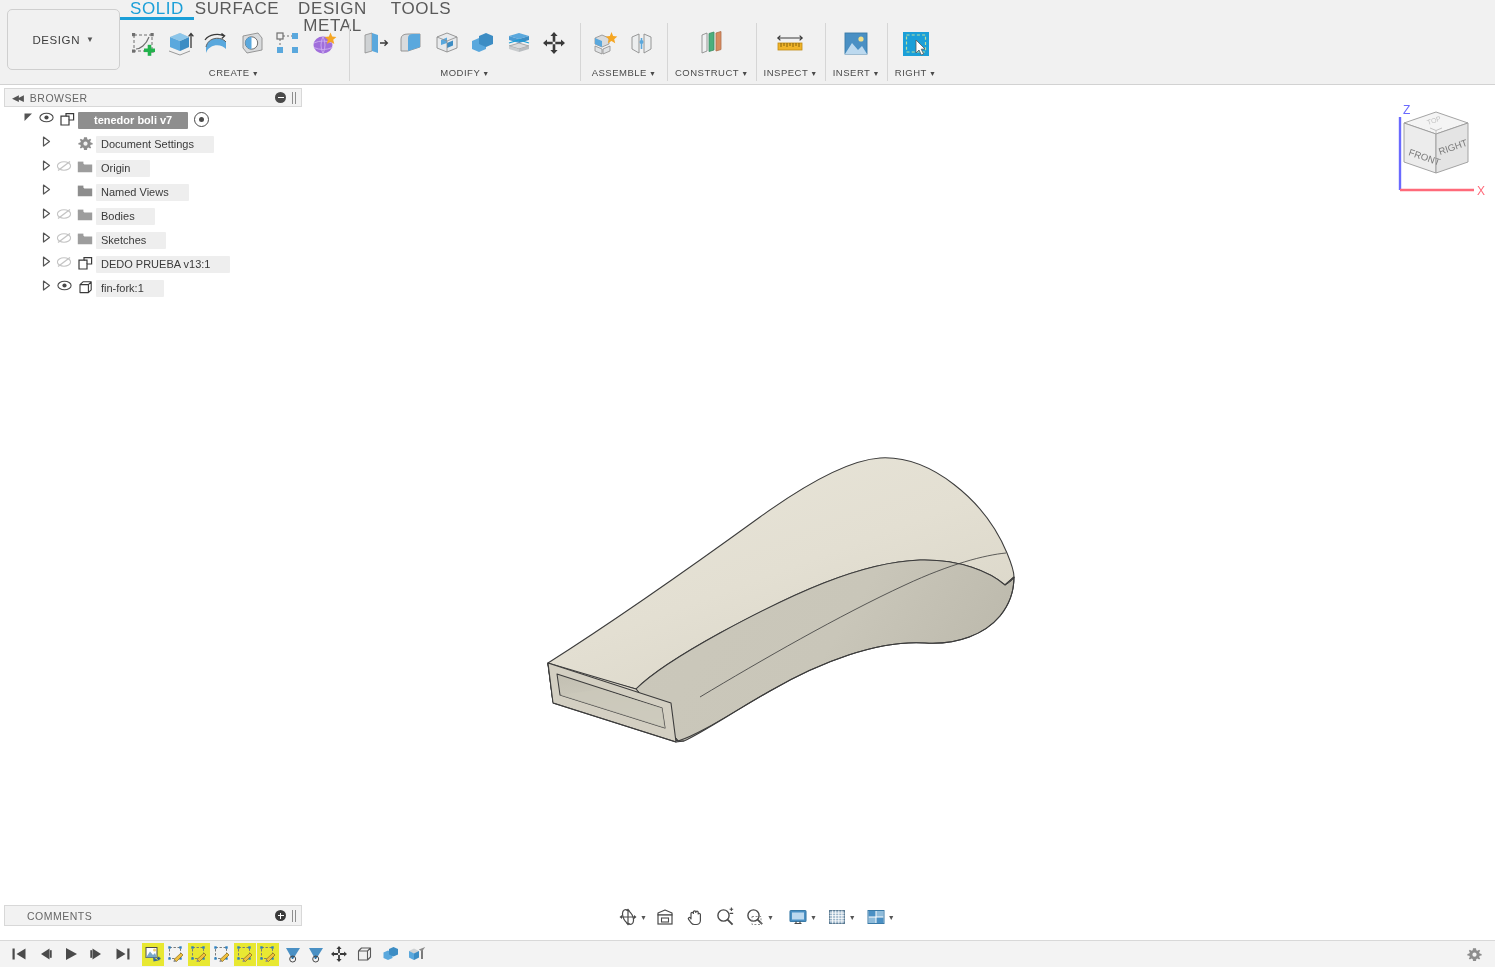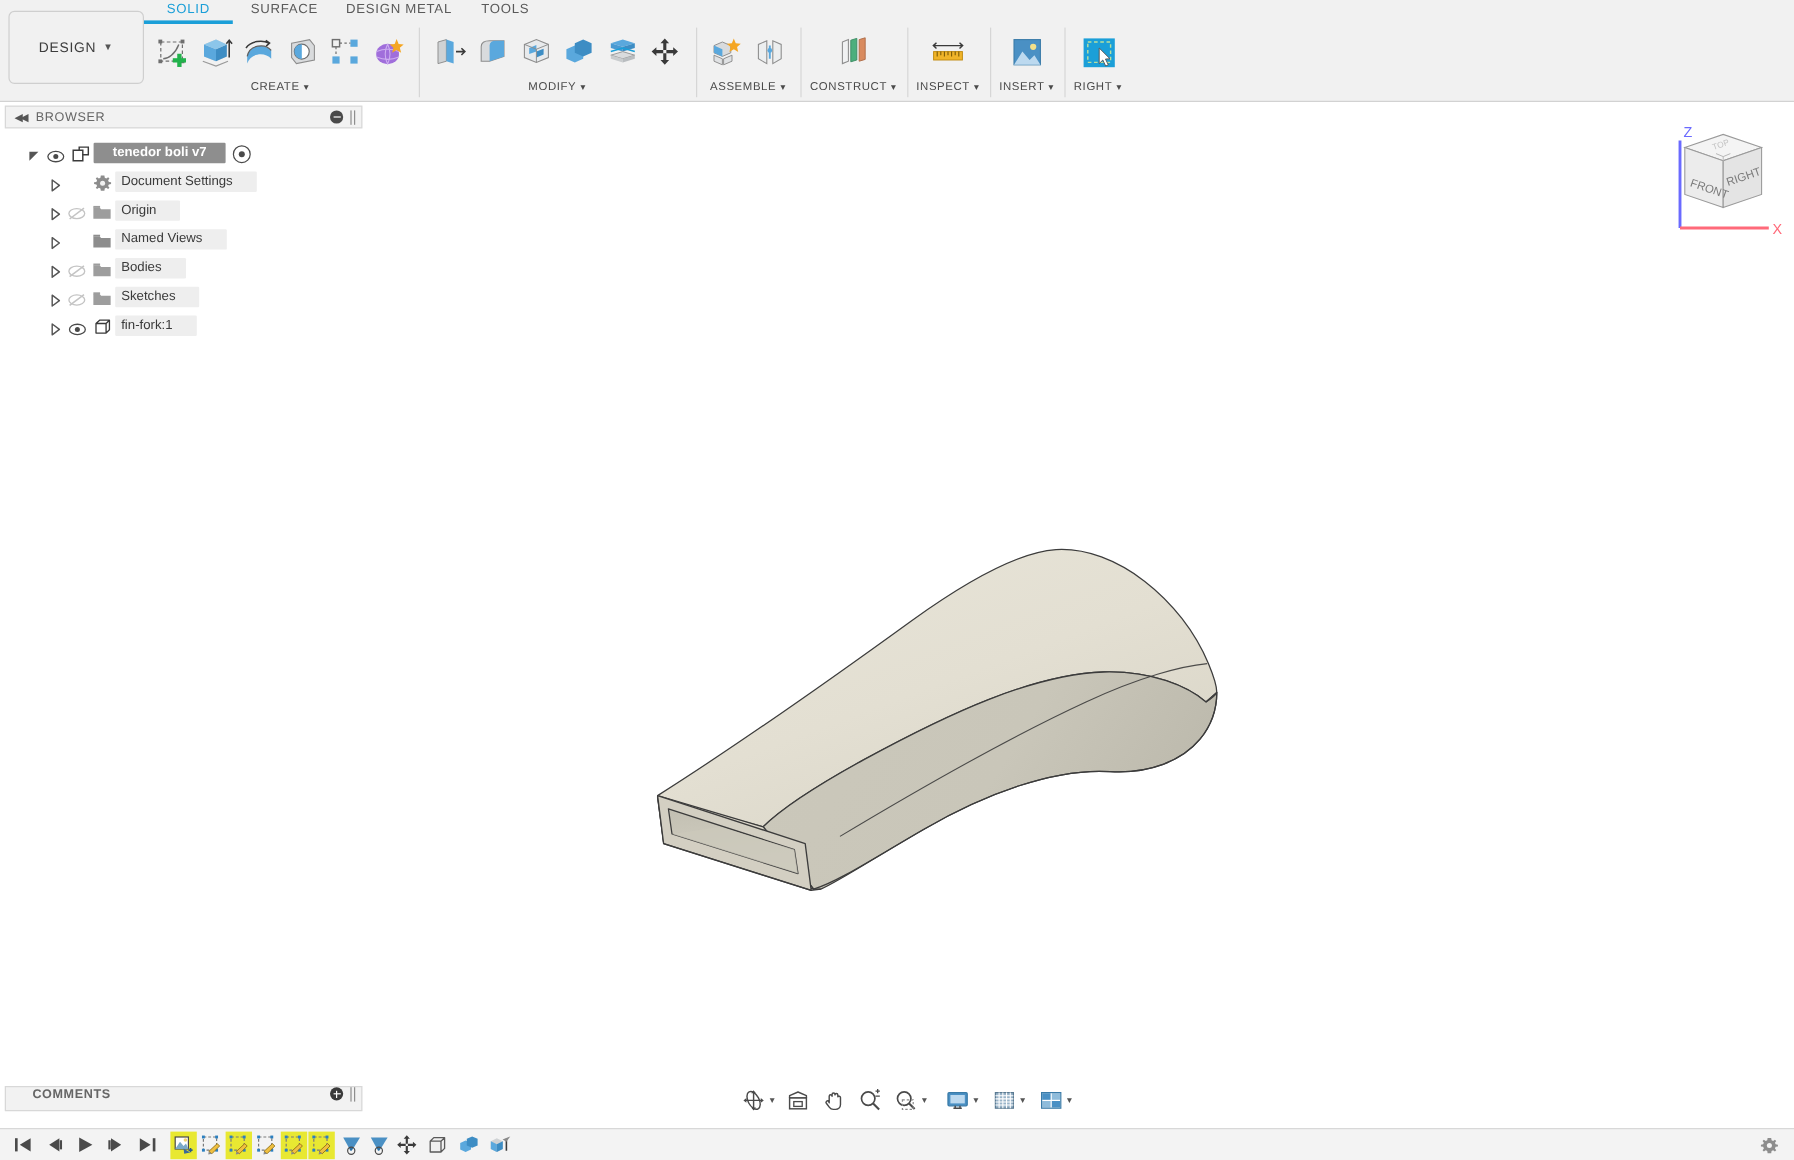--- a/index.html
+++ b/index.html
@@ -21,21 +21,21 @@
     position:absolute;left:7px;top:9px;width:111px;height:59px;
     border:1px solid #cfcfcf;border-radius:5px;background:#f1f1f1;
     display:flex;align-items:center;justify-content:center;
     font-size:11.5px;letter-spacing:.6px;color:#3d3d3d;cursor:pointer;
   }
   #design-btn .caret{margin-left:6px;font-size:8px;color:#555;}
 
   #tabs{position:absolute;left:120px;top:0;height:20px;display:flex;}
   .tab{
     height:20px;line-height:17px;padding:0 0 2px 0;margin-right:0;
-    font-size:11px;letter-spacing:.6px;color:#5a5a5a;cursor:pointer;
+    font-size:17px;letter-spacing:.6px;color:#5a5a5a;cursor:pointer;
     text-align:center;box-sizing:border-box;
   }
   .tab.active{color:#1b9fd8;border-bottom:3px solid #1b9fd8;}
 
   #ribbon{position:absolute;left:126px;top:20px;height:64px;display:flex;align-items:flex-start;}
   .grp{display:flex;flex-direction:column;align-items:center;height:62px;position:relative;}
   .grp-icons{display:flex;align-items:center;height:44px;padding-top:2px;}
   .grp-label{
     font-size:9.5px;letter-spacing:.5px;color:#4a4a4a;margin-top:1px;white-space:nowrap;
     cursor:pointer;
@@ -59,21 +59,21 @@
   .minus-circ{
     width:11px;height:11px;border-radius:50%;background:#4a4a4a;color:#fff;
     display:flex;align-items:center;justify-content:center;font-size:11px;line-height:0;
     margin-right:6px;cursor:pointer;
   }
   .minus-circ i{display:block;width:6px;height:1.5px;background:#fff;}
   .grip{width:1px;height:12px;border-left:1px solid #8e8e8e;border-right:1px solid #8e8e8e;
         margin-right:5px;padding-left:1px;cursor:col-resize;}
 
   #tree{position:absolute;left:4px;top:112px;width:298px;}
-  .node{display:flex;align-items:flex-end;height:24px;font-size:11px;color:#3a3a3a;cursor:pointer;}
+  .node{display:flex;align-items:flex-start;height:24px;font-size:11px;color:#3a3a3a;cursor:pointer;}
   .node .arrow{width:16px;display:flex;justify-content:center;align-items:center;color:#555;}
   .node .eye{width:20px;display:flex;justify-content:center;align-items:center;}
   .node .tico{width:22px;display:flex;justify-content:center;align-items:center;}
   .node .lbl{background:#eeeeee;padding:2px 20px 3px 5px;border-radius:1px;white-space:nowrap;}
   .node.root .lbl{background:#8e8e8e;color:#ffffff;font-weight:bold;padding:2px 16px 3px 16px;}
   .node.root{font-weight:bold;}
   .dot-circ{width:13px;height:13px;border-radius:50%;border:1.5px solid #4a4a4a;margin-left:6px;
     display:flex;align-items:center;justify-content:center;cursor:pointer;}
   .dot-circ i{width:5px;height:5px;border-radius:50%;background:#4a4a4a;display:block;}
 
@@ -88,21 +88,21 @@
     position:absolute;left:618px;top:903px;height:28px;display:flex;align-items:center;
   }
   .nav-ic{display:flex;align-items:center;margin-right:4px;cursor:pointer;}
   .nav-ic .caret{font-size:7px;color:#555;margin-left:2px;}
   .nav-sep{width:10px;}
 
   
   #comments{
     position:absolute;left:4px;top:905px;width:298px;height:21px;
     background:#f2f2f2;border:1px solid #d8d8d8;box-sizing:border-box;
-    display:flex;font-size:10.5px;letter-spacing:.5px;color:#666;font-weight:bold;
+    display:flex;align-items:center;font-size:10.5px;letter-spacing:.5px;color:#666;
   }
   #comments .ctitle{flex:1;margin-left:22px;}
   .plus-circ{
     width:11px;height:11px;border-radius:50%;background:#3a3a3a;color:#fff;
     display:flex;align-items:center;justify-content:center;margin-right:6px;cursor:pointer;position:relative;
   }
   .plus-circ i{position:absolute;background:#fff;}
   .plus-circ i.h{width:6px;height:1.5px;}
   .plus-circ i.v{width:1.5px;height:6px;}
 
@@ -597,20 +597,40 @@
       </span>
       <span class="tico">
         <svg width="16" height="14" viewBox="0 0 16 14">
             <path d="M0.8 3 L6 3 L7.3 4.4 L15.2 4.4 L15.2 12.2 L0.8 12.2 Z" fill="#9d9d9d"></path>
             <rect x="0.8" y="1.6" width="5.6" height="1.6" fill="#9d9d9d"></rect>
           </svg>
       </span>
       <span class="lbl">Sketches</span>
     </div>
 
+    <div class="node" style="padding-left:34px">
+      <span class="arrow">
+        <svg width="11" height="11" viewBox="0 0 11 11">
+            <path d="M2.5 1 L8.5 5.5 L2.5 10 Z" fill="none" stroke="#555" stroke-width="1.2" stroke-linejoin="round"></path>
+          </svg>
+      </span>
+      <span class="eye">
+        <svg width="16" height="12" viewBox="0 0 16 12">
+            <ellipse cx="8" cy="6" rx="6.6" ry="4.2" fill="none" stroke="#c4c4c4" stroke-width="1.1"></ellipse>
+            <path d="M2 10.5 L14 1.5" stroke="#c4c4c4" stroke-width="1.3"></path>
+          </svg>
+      </span>
+      <span class="tico">
+        <svg width="15" height="15" viewBox="0 0 15 15">
+            <path d="M1 4.2 L1 13 L9 13 L9 8 L13.6 8 L13.6 1.6 L6 1.6 L6 4.2 Z" fill="none" stroke="#3a3a3a" stroke-width="1.2"></path>
+            <path d="M6 4.2 L9 4.2 L9 8" fill="none" stroke="#3a3a3a" stroke-width="1.2"></path>
+          </svg>
+      </span>
+      <span class="lbl">DEDO PRUEBA v13:1</span>
+    </div>
 
     <div class="node" style="padding-left:34px">
       <span class="arrow">
         <svg width="11" height="11" viewBox="0 0 11 11">
             <path d="M2.5 1 L8.5 5.5 L2.5 10 Z" fill="none" stroke="#555" stroke-width="1.2" stroke-linejoin="round"></path>
           </svg>
       </span>
       <span class="eye">
         <svg width="15" height="11" viewBox="0 0 15 11">
             <ellipse cx="7.5" cy="5.5" rx="6.6" ry="4.3" fill="none" stroke="#4a4a4a" stroke-width="1.1"></ellipse>

